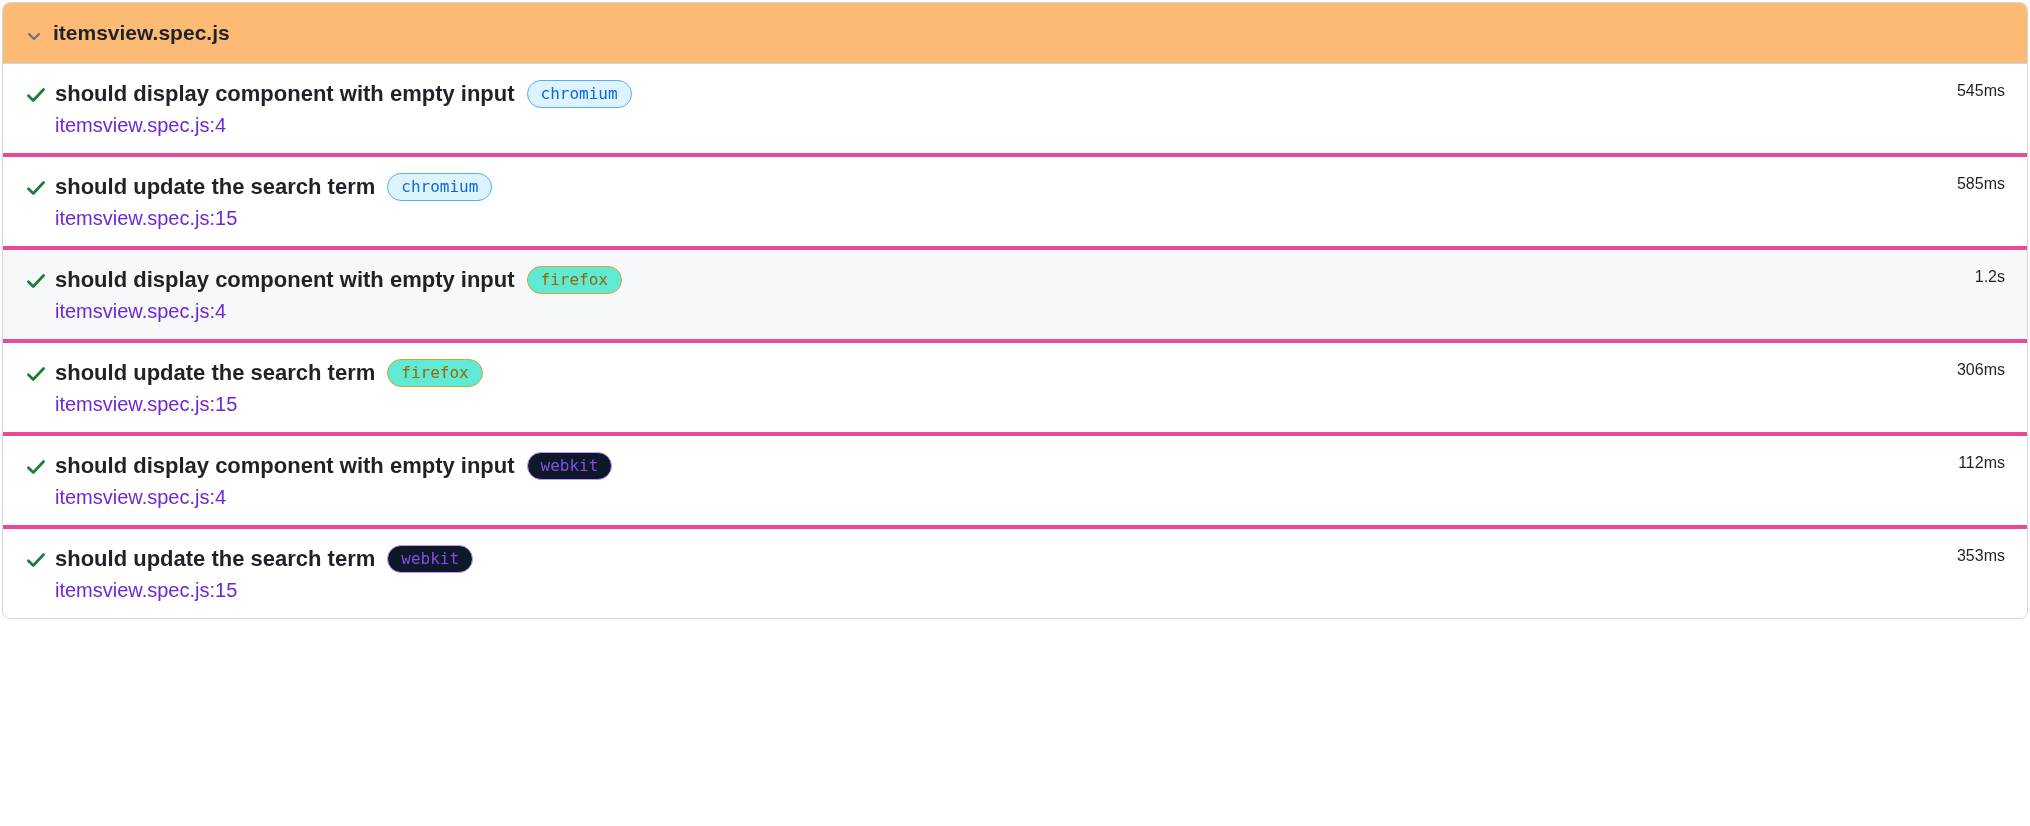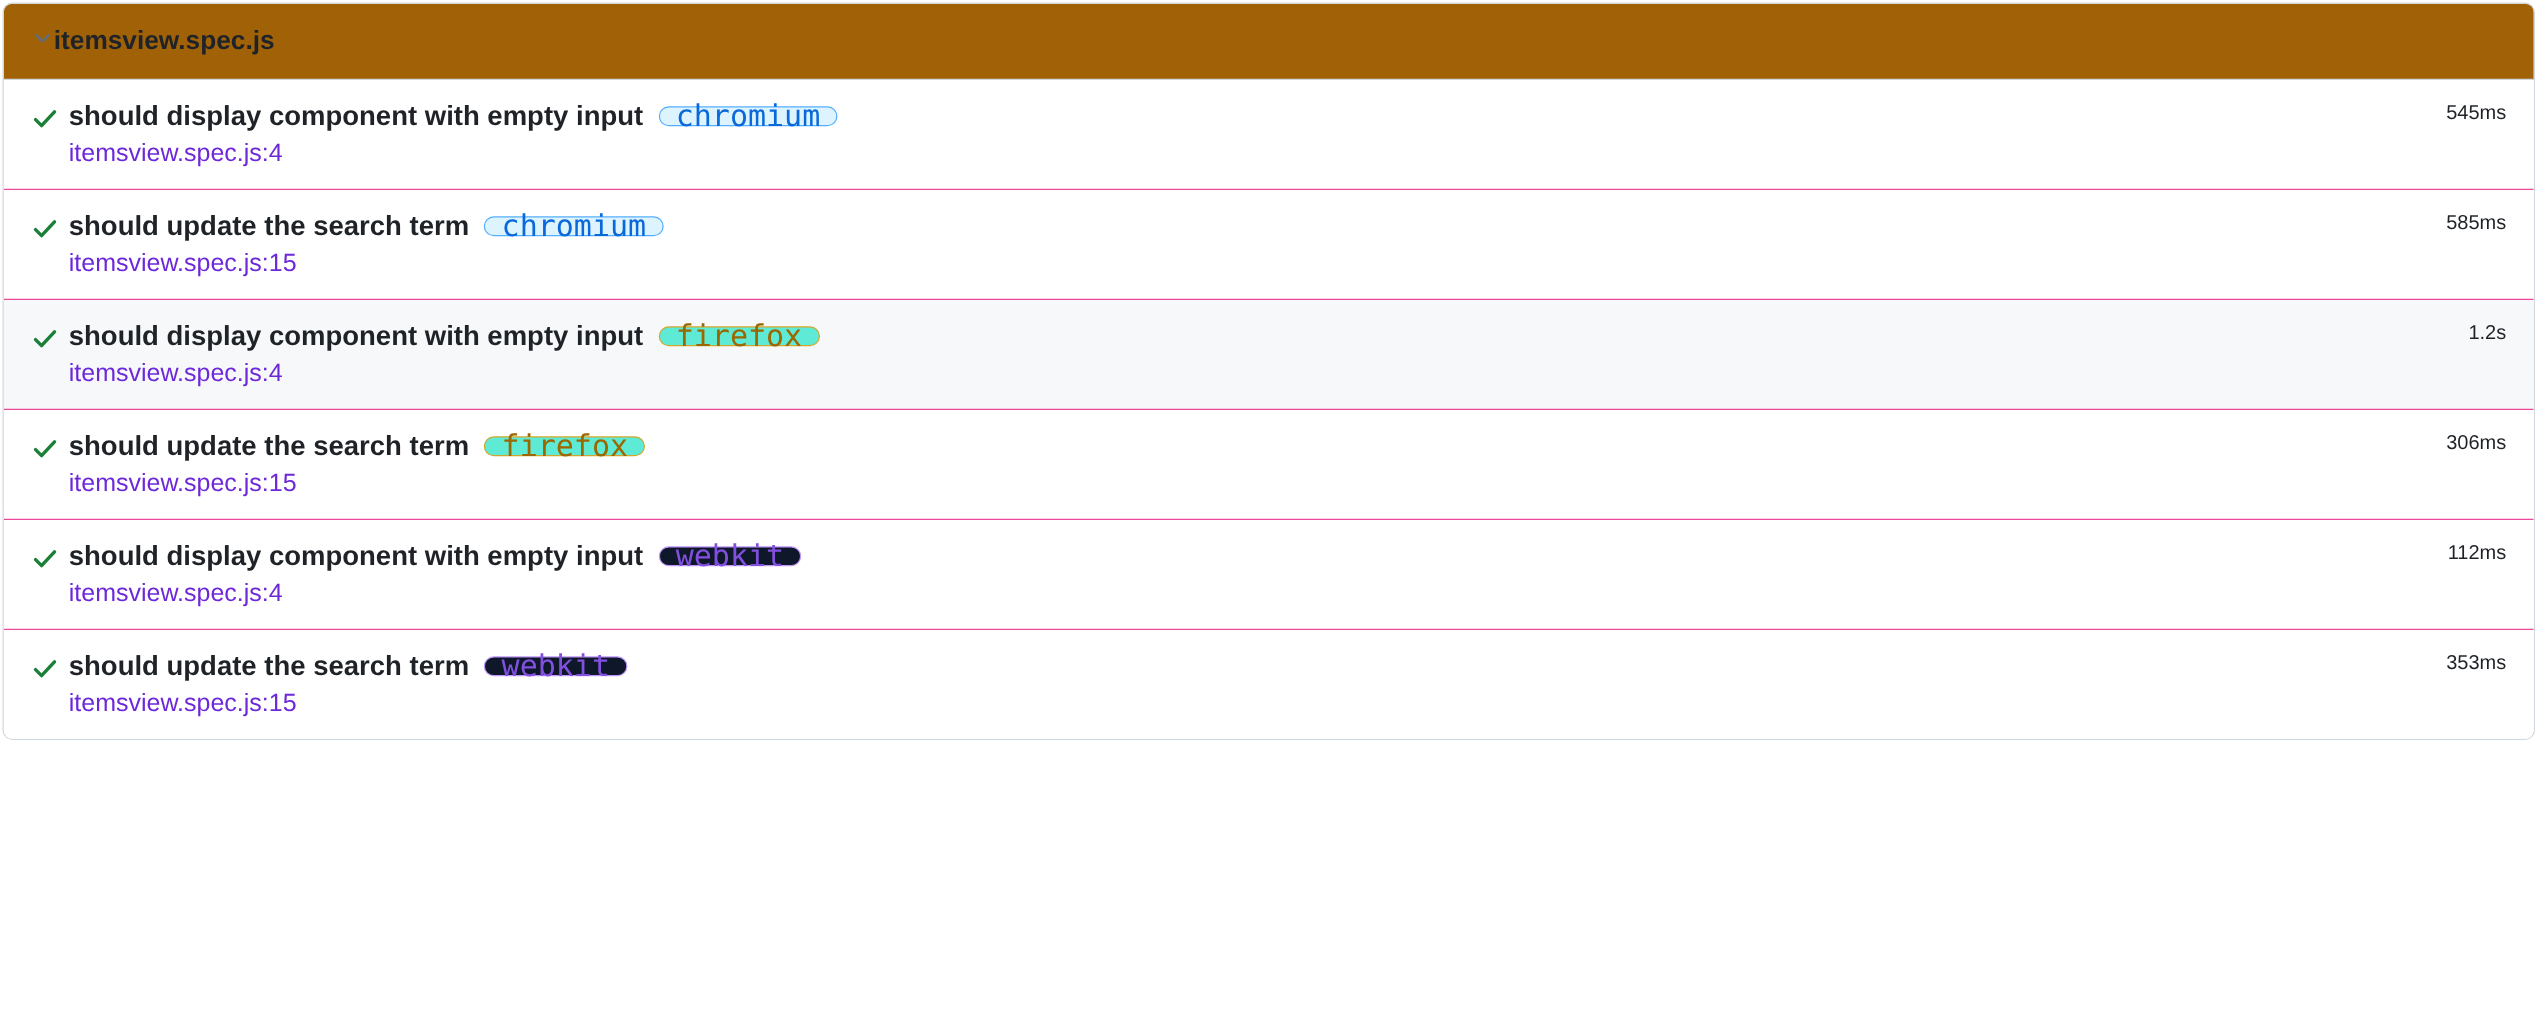--- a/index.html
+++ b/index.html
@@ -10,23 +10,24 @@
     font-size: 21px;
     color: #1f2328;
   }
   .panel {
     border: 1px solid #d0d7de;
     border-radius: 8px;
     overflow: hidden;
   }
   .panel-header {
     display: flex;
-    align-items: flex-start;
+    align-items: flex-end;
+    gap: 10px;
     padding: 18px 22px;
-    background: #a16207;
+    background: #fdba74;
     border-bottom: 1px solid #d0d7de;
     cursor: pointer;
   }
   .chevron {
     width: 18px;
     height: 18px;
     flex: 0 0 auto;
     color: #656d76;
     display: flex;
     align-items: center;
@@ -35,21 +36,21 @@
   .chevron svg { display: block; }
   .panel-title {
     font-weight: 600;
     font-size: 21px;
     color: #1f2328;
   }
   .test-row {
     display: flex;
     align-items: flex-start;
     padding: 16px 22px 16px 22px;
-    border-bottom: 1px solid #ec4899;
+    border-bottom: 4px solid #ec4899;
     background: #ffffff;
   }
   .test-row:last-child { border-bottom: none; }
   .test-row.highlight { background: #f6f8fa; }
   .status-col {
     flex: 0 0 auto;
     width: 30px;
     display: flex;
     align-items: center;
     justify-content: flex-start;
@@ -67,24 +68,24 @@
     gap: 12px;
   }
   .test-title {
     font-weight: 600;
     font-size: 22px;
     color: #1f2328;
   }
   .browser-pill {
     display: inline-flex;
     align-items: center;
-    height: 16px;
+    height: 28px;
     padding: 0 13px;
     border-radius: 999px;
-    font-size: 24px;
+    font-size: 16px;
     font-weight: 500;
     line-height: 1;
     border: 1.5px solid;
     font-family: ui-monospace, SFMono-Regular, "SF Mono", Menlo, Consolas, monospace;
   }
   .pill-chromium {
     color: #0969da;
     background: #ddf4ff;
     border-color: #54aeff;
   }

